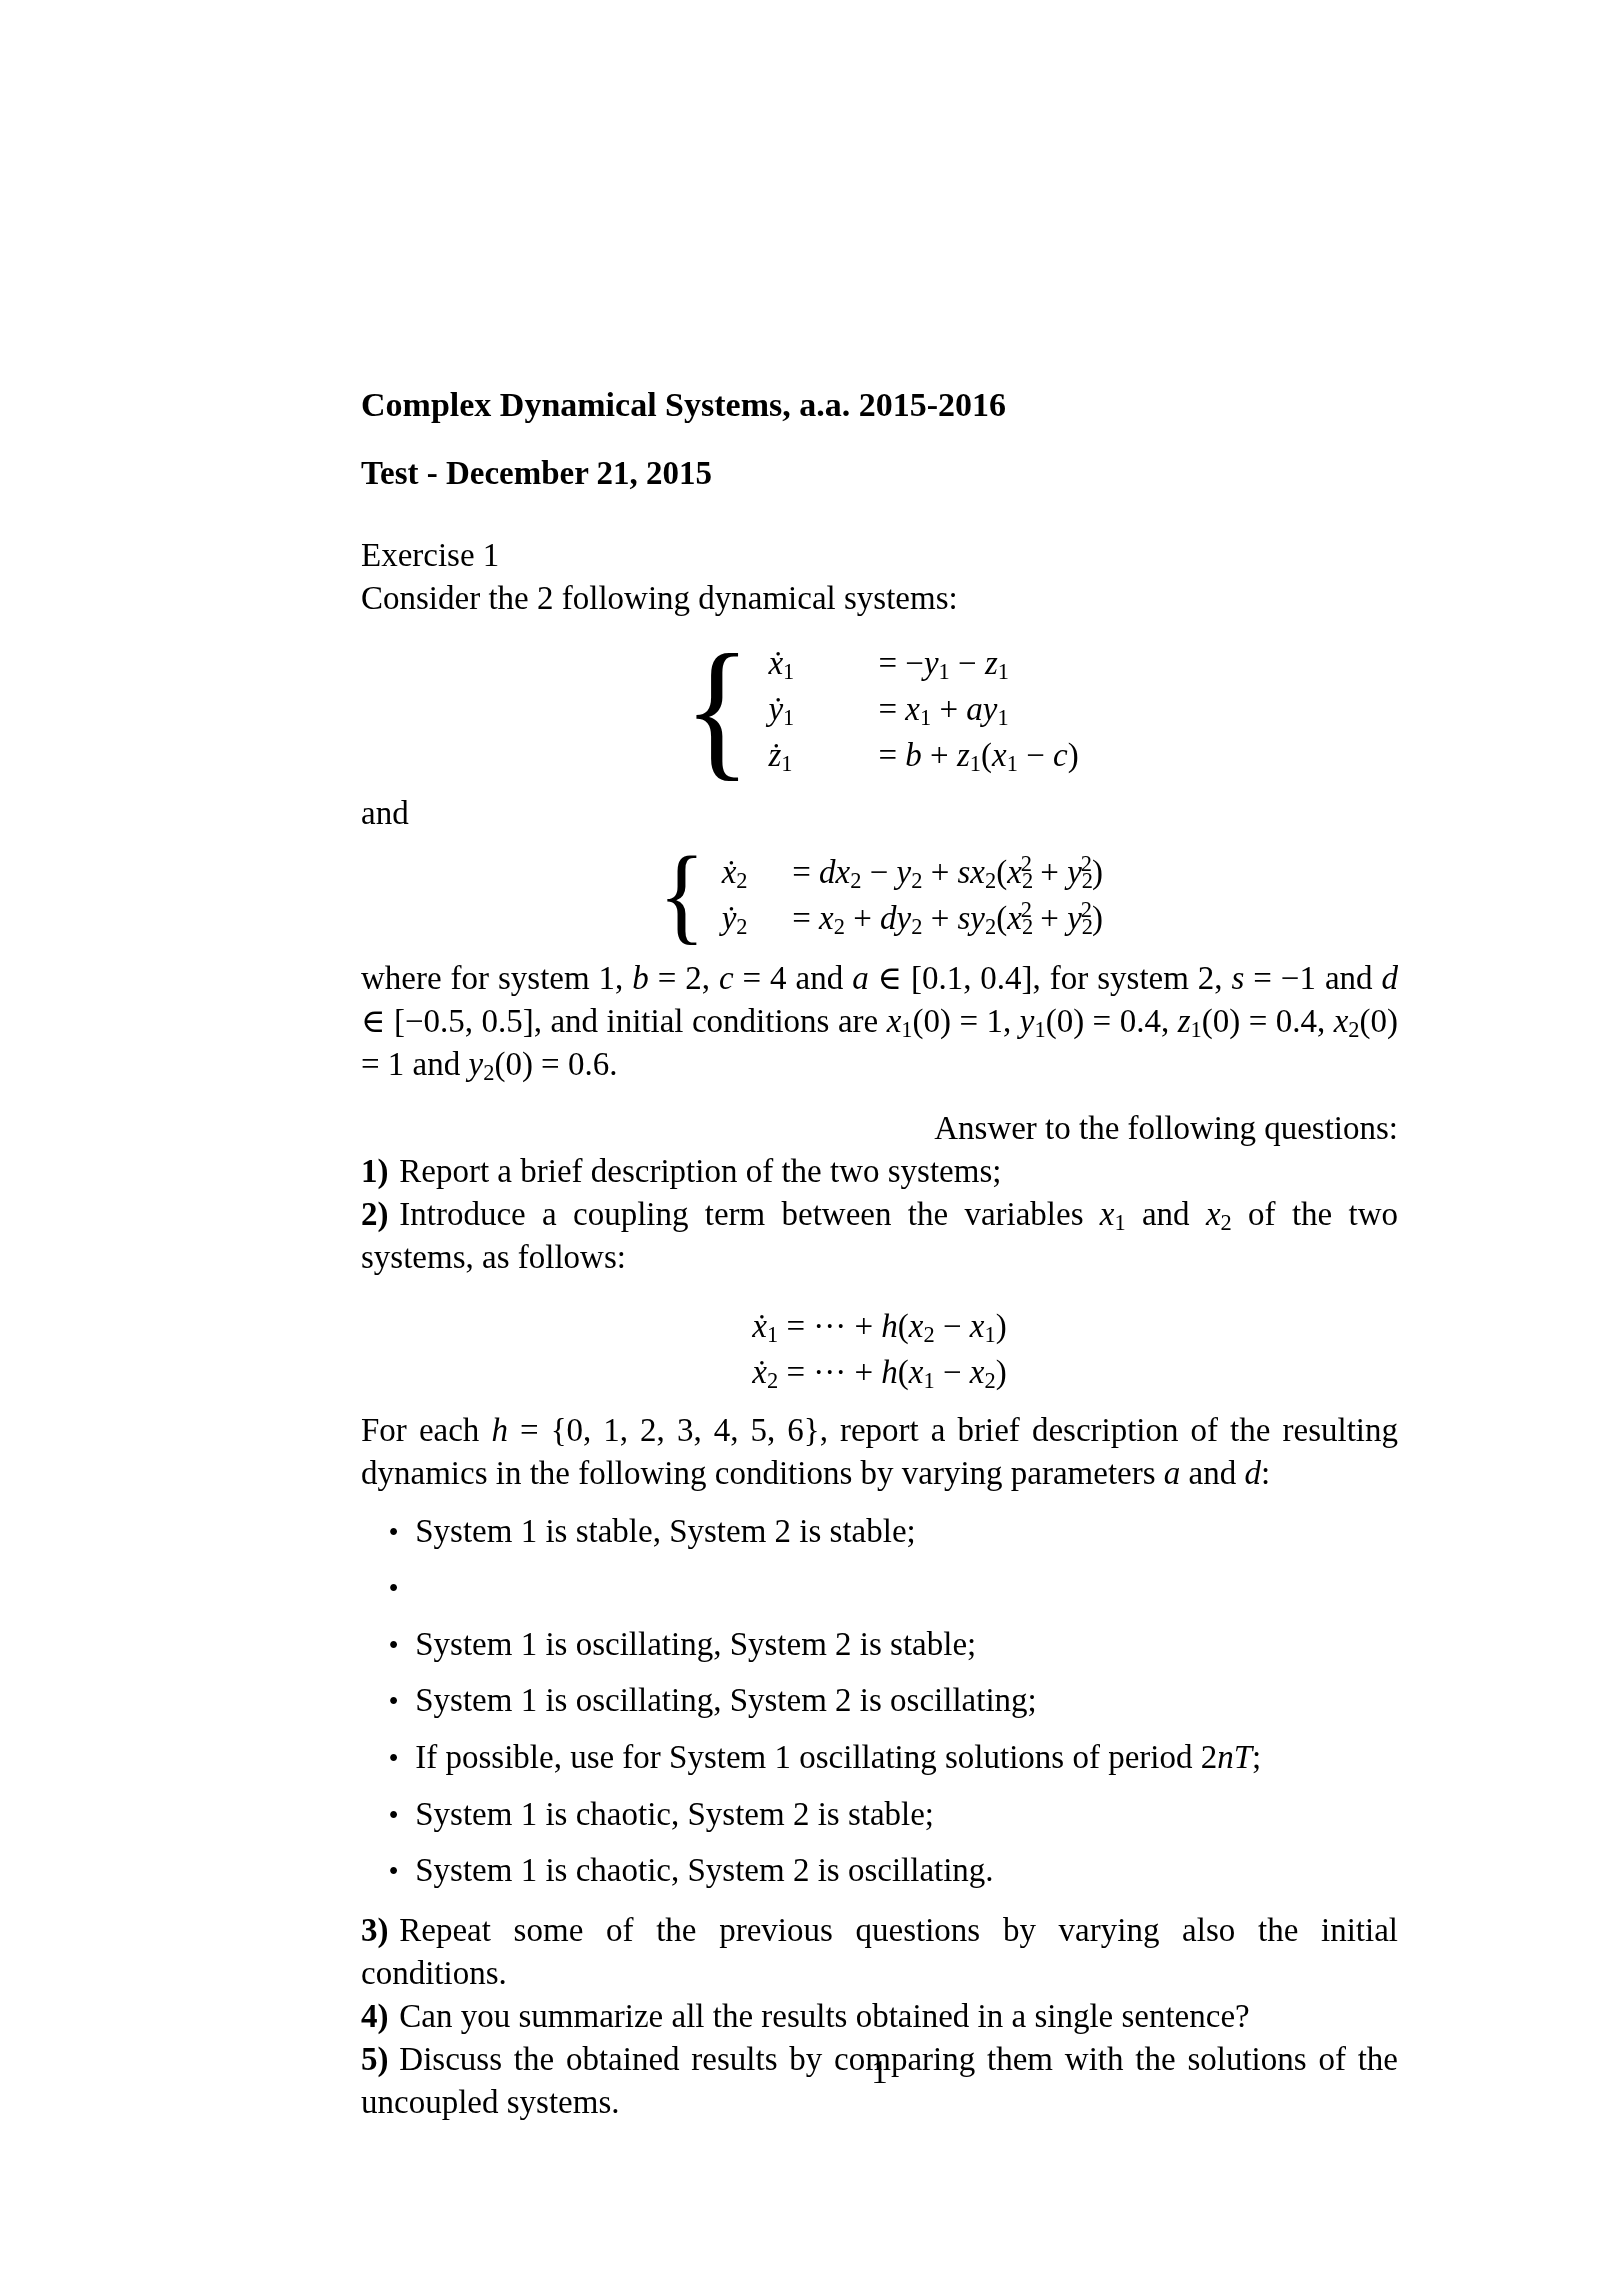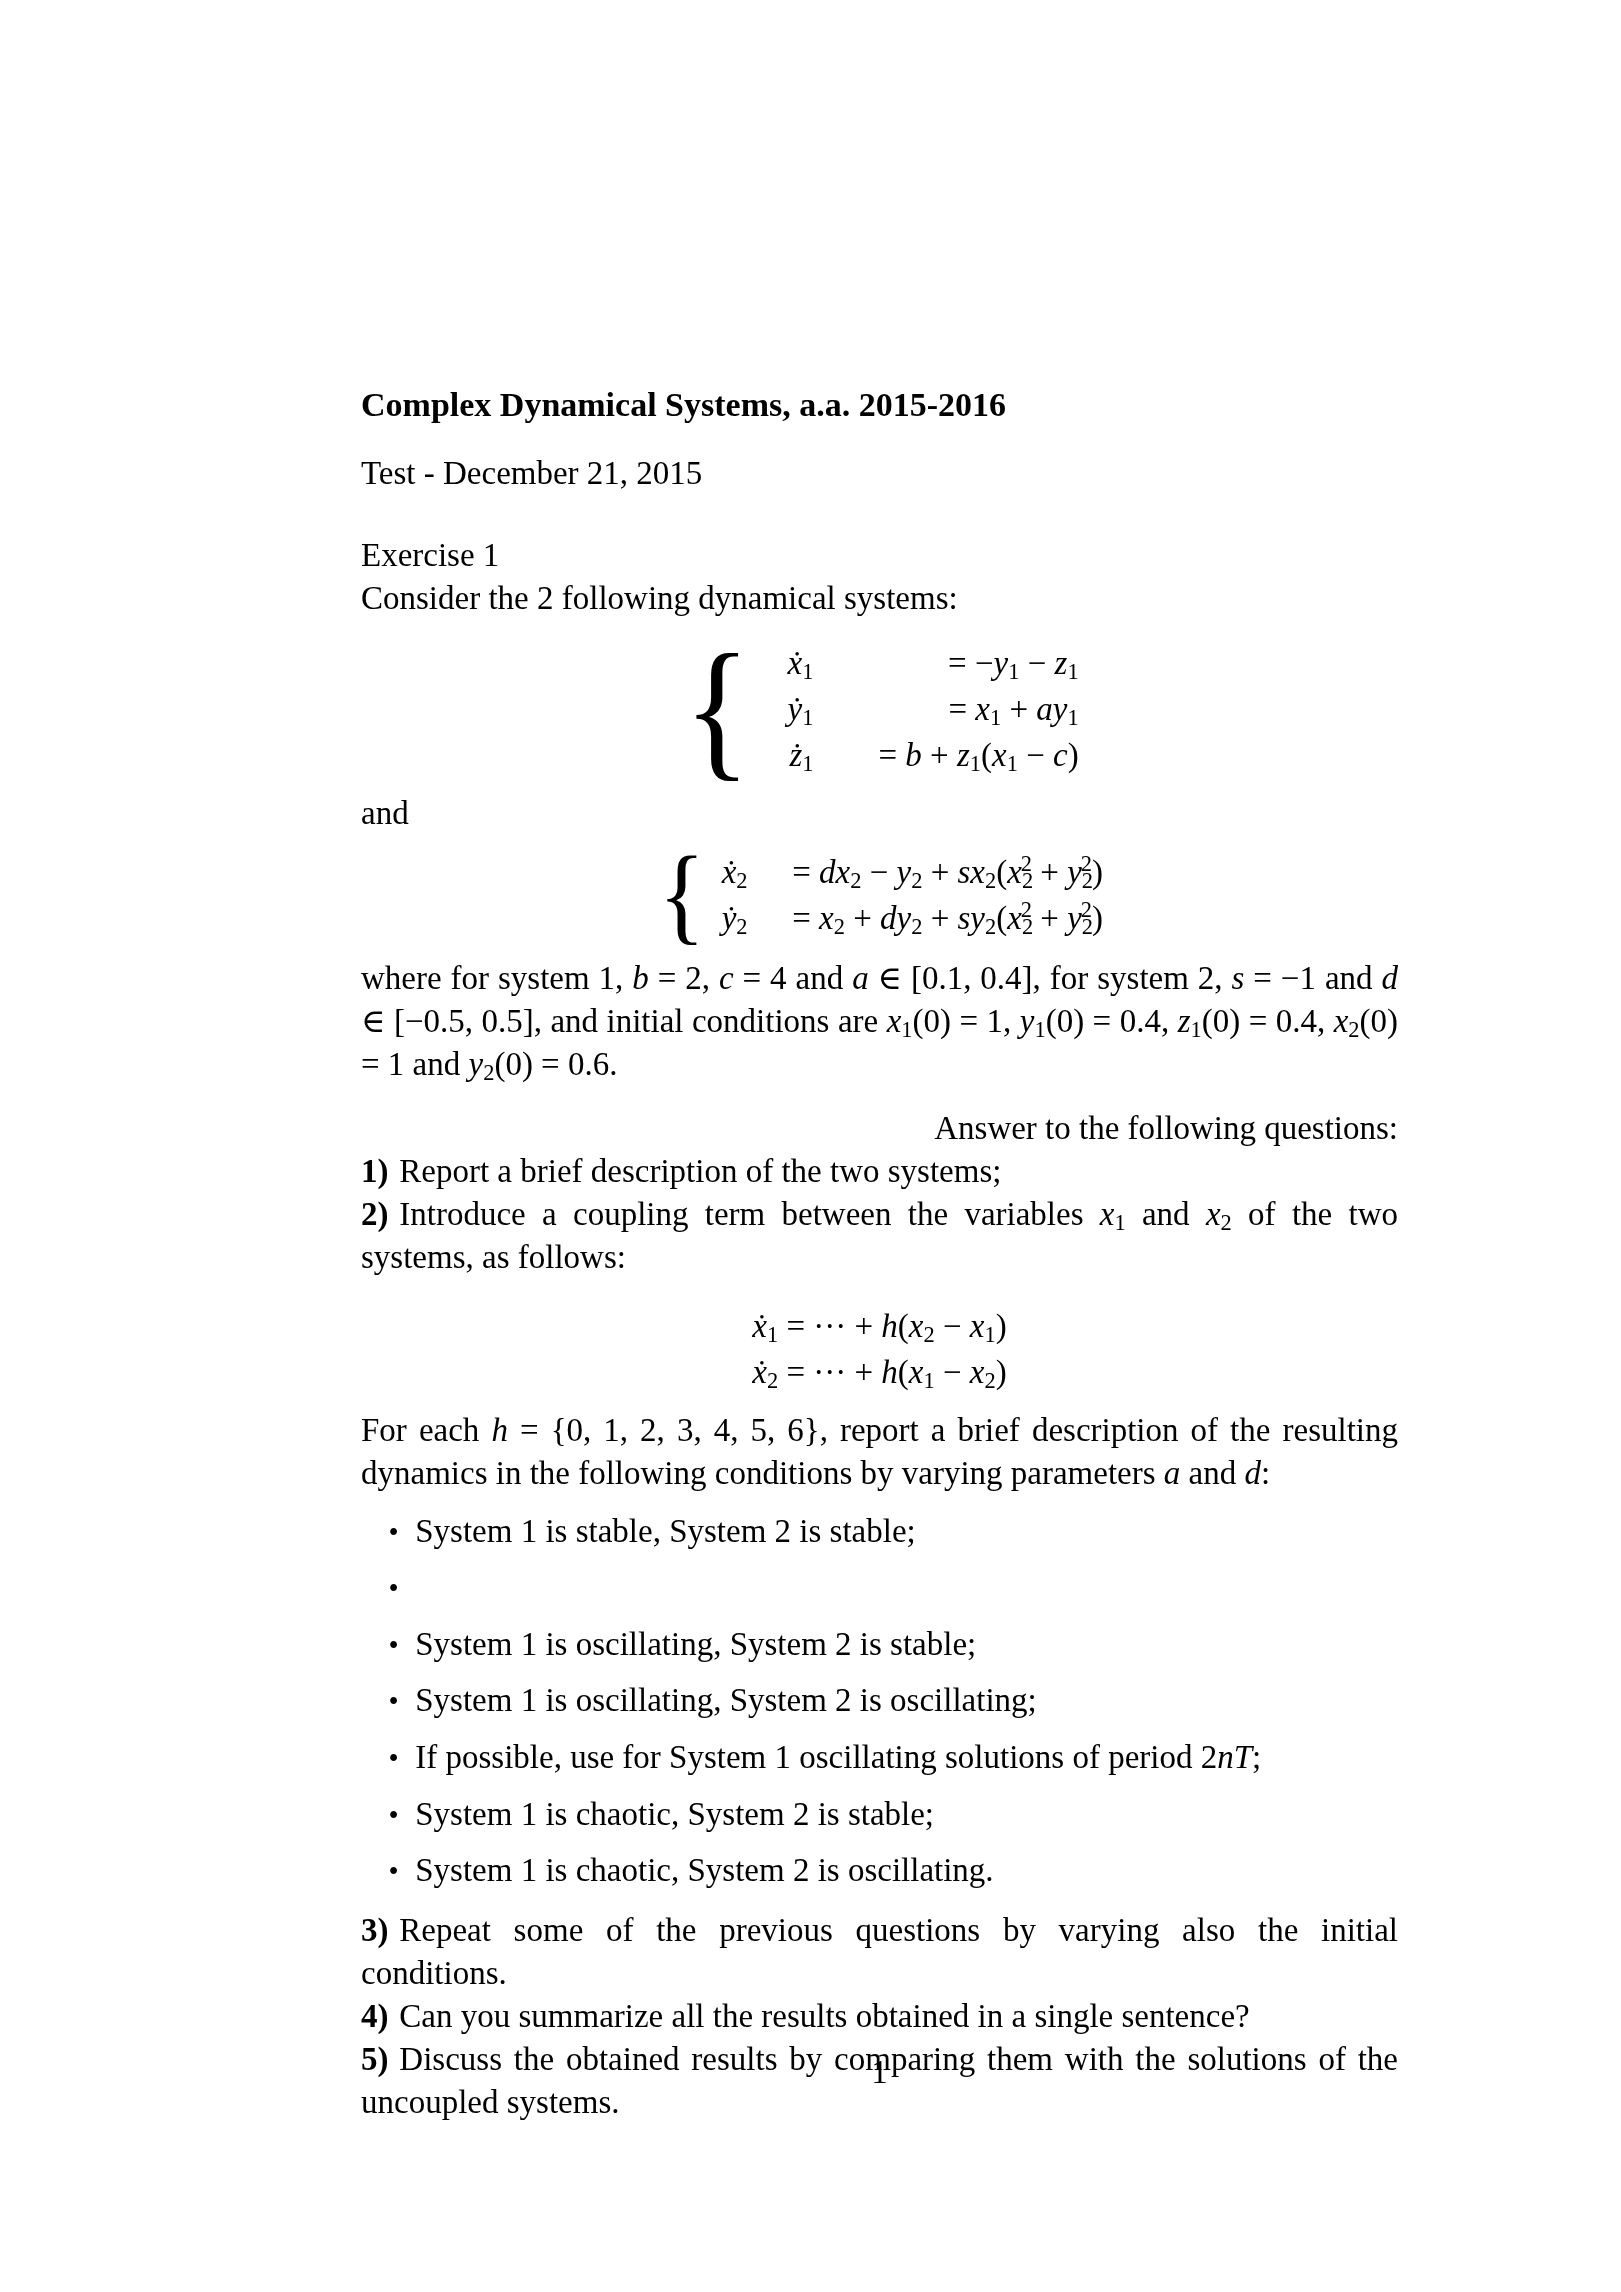--- a/index.html
+++ b/index.html
@@ -16,21 +16,21 @@
     margin-top: 40px;
   }
   .content {
     position: absolute;
     left: 361px;
     top: 343px;
     width: 1037px;
   }
   p, h1, h2, ul { margin: 0; padding: 0; }
   .title { font-size: 34px; font-weight: bold; margin-bottom: 25.5px; }
-  .dateline { margin-bottom: 39px; }
+  .dateline { margin-bottom: 39px; font-weight: bold; }
   .exheading { font-weight: normal; }
   .just { text-align: justify; }
 
   
   .eqsys {
     display: flex;
     justify-content: center;
     align-items: center;
   }
   .sys1 { margin: 11.8px 0 5.9px 0; }
@@ -39,21 +39,21 @@
     font-family: "Liberation Serif", "DejaVu Serif", serif;
     font-weight: 400;
     line-height: 1;
     margin-right: 13.7px;
     transform: scaleX(0.9);
   }
   .brace3 { font-size: 155px; }
   .brace2 { font-size: 108px; }
   .eqrows { display: grid; row-gap: 0; }
   .eqrow { display: grid; line-height: 46px; }
-  .cols-wide { grid-template-columns: 45px auto; column-gap: 65px; text-align: right; }
+  .cols-wide { grid-template-columns: 45px auto; column-gap: 65px; }
   .cols-narrow { grid-template-columns: 45px auto; column-gap: 25.5px; }
   .math i { font-style: italic; }
   sub, sup { line-height: 0; font-style: normal; }
   sub { font-size: 0.68em; vertical-align: -0.22em; }
   sup { font-size: 0.68em; vertical-align: 0.52em; }
   sub + sup { margin-left: -0.55em; }
 
   .connector { margin: 2px 0 2px 0; }
 
   .answer-intro { margin-top: 21.6px; text-align: right; }

